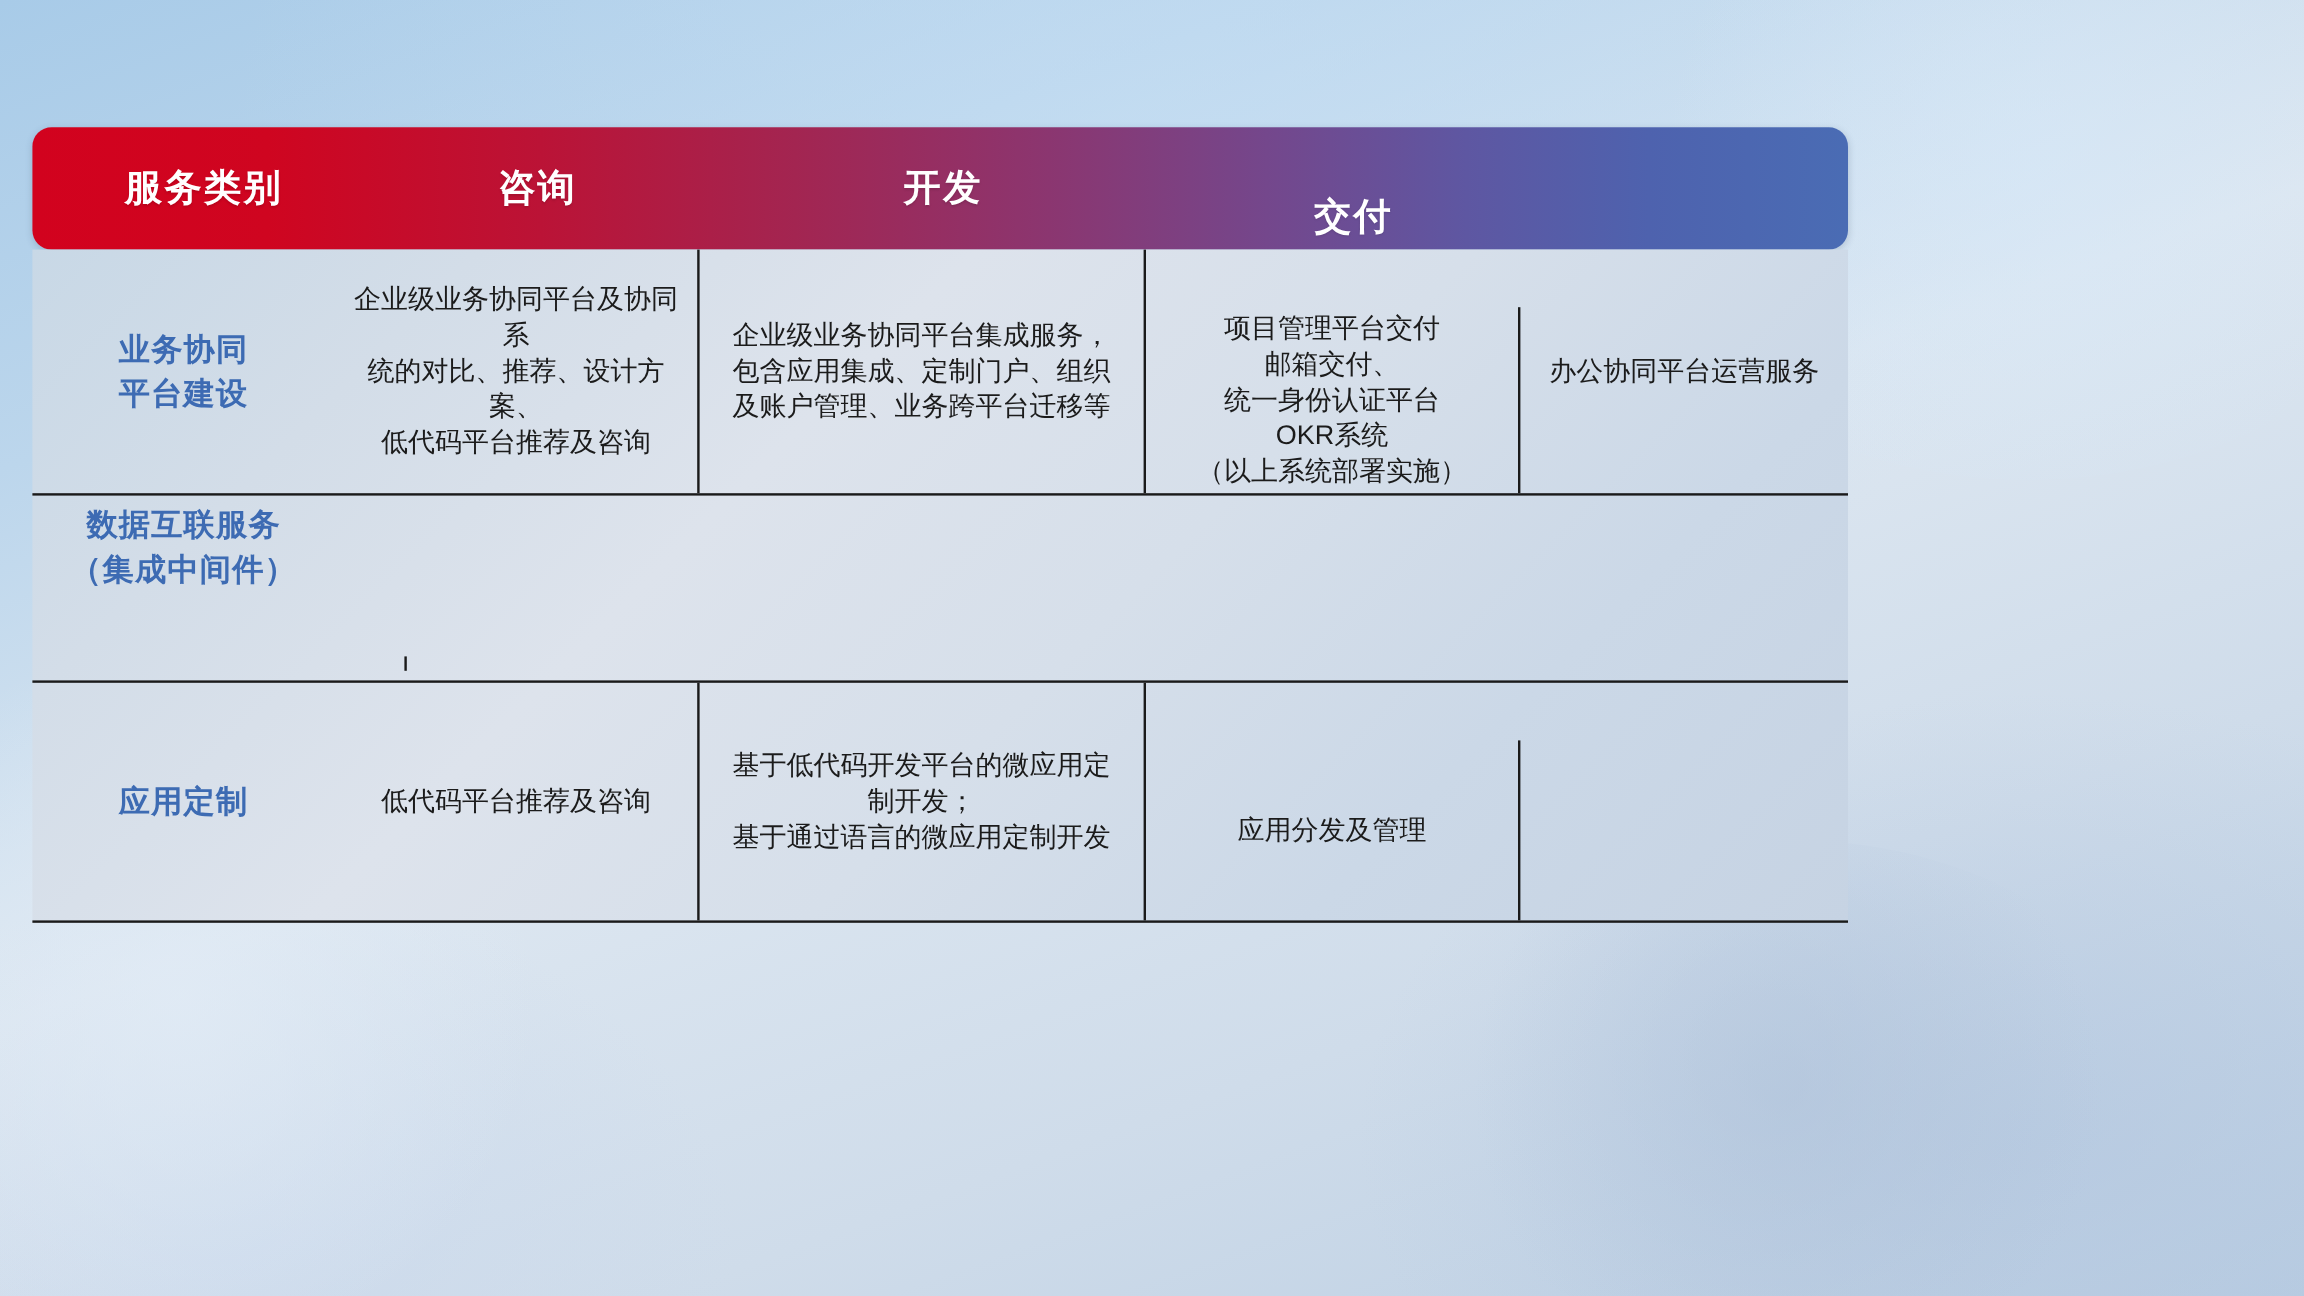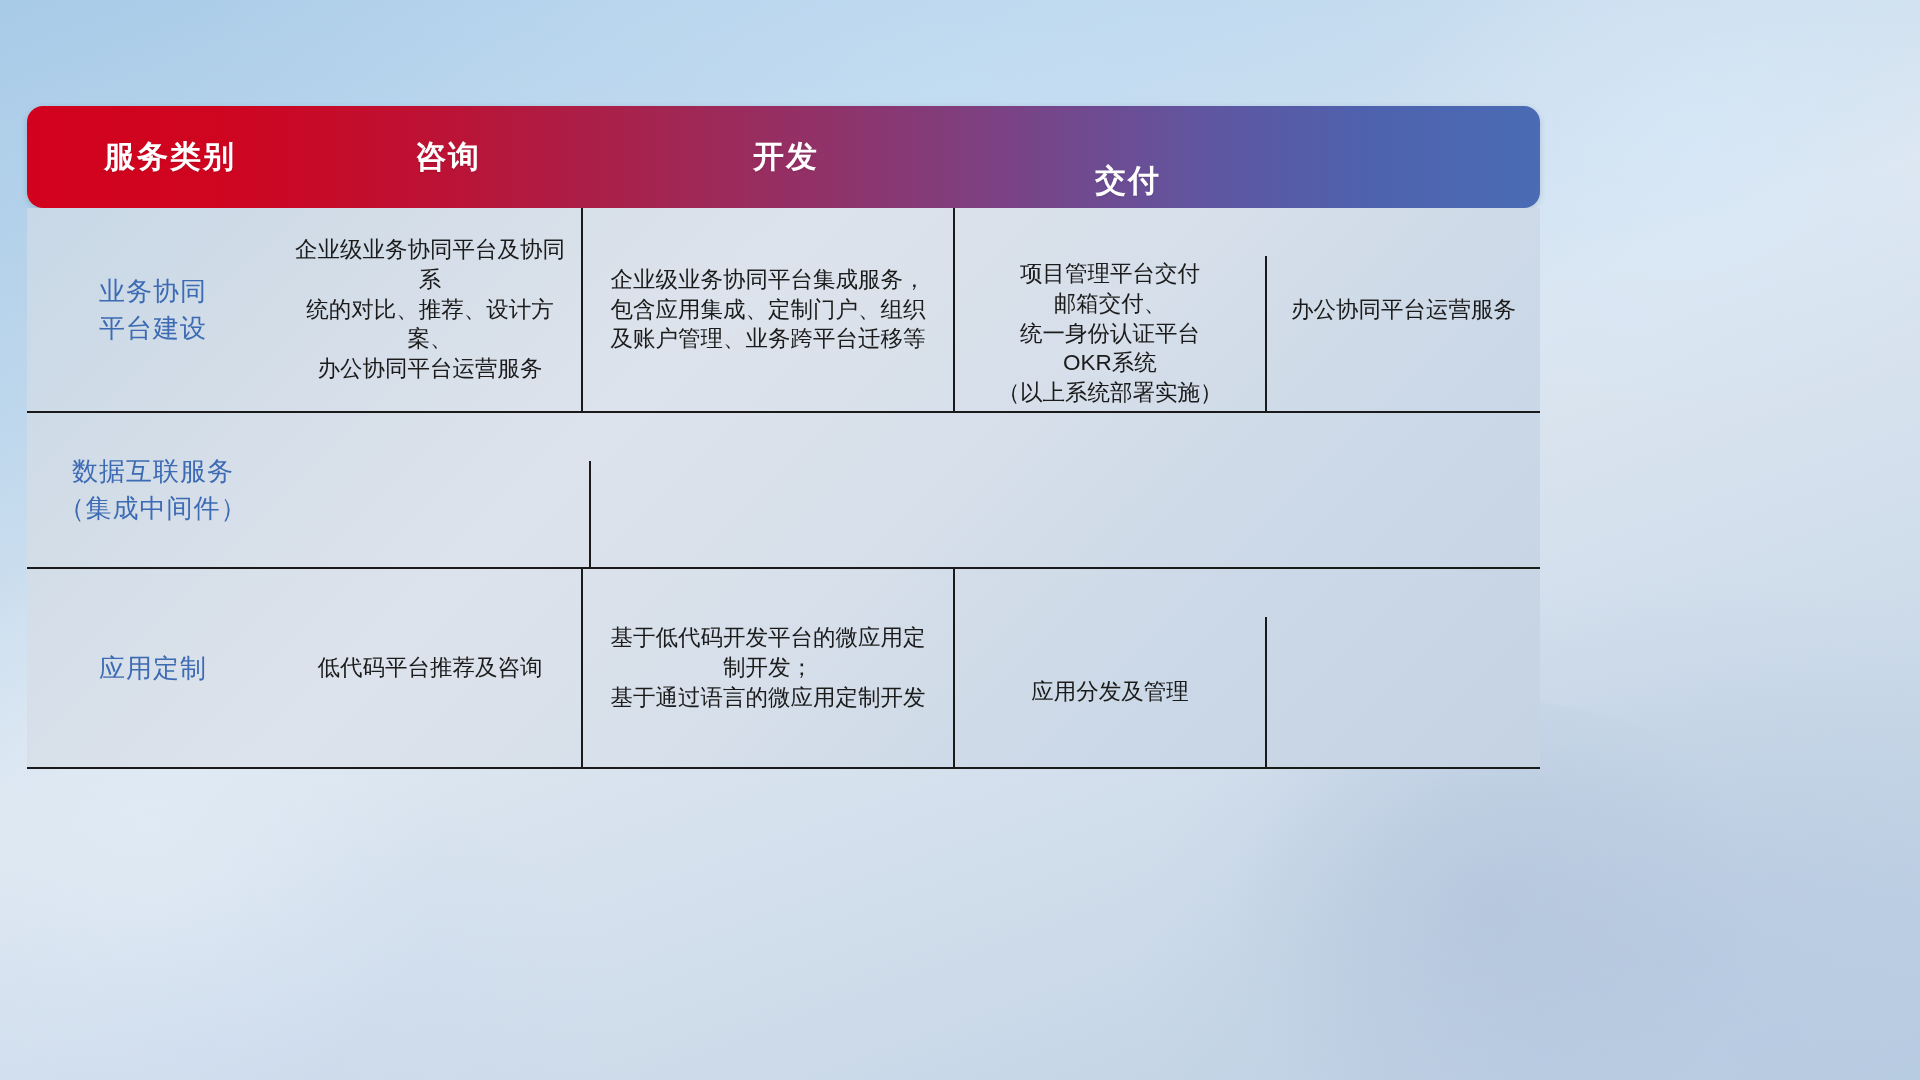--- a/index.html
+++ b/index.html
@@ -108,37 +108,37 @@
     padding: 6px 12px;
     font-size: 22.5px;
     line-height: 1.33;
     color: #1b1b1b;
     white-space: pre-line;
     border-right: 2px solid #1a1a1a;
   }
   .td.no-rule { border-right: none; }
   .td.cat {
     color: #3d6bb3;
-    font-weight: normal;
+    font-weight: bold;
     font-size: 26px;
     line-height: 1.42;
     letter-spacing: 1px;
     border-right: none;
   }
 
   
   .c0 { width: 252px; }
   .c1 { width: 304px; }
   .c2 { width: 372px; }
   .c3 { width: 312px; margin-top: 48px; }
   .c4 { width: 273px; }
 
   
   .r0 { height: 205px; }
-  .r1 { height: 156px; }
+  .r1 { height: 156px; flex-direction: column; }
   .r2 { height: 200px; }
 </style>
 </head>
 <body>
 
 <div class="bg-glow-1"></div>
 <div class="bg-glow-2"></div>
 <div class="bg-glow-3"></div>
 
 <div class="table-wrap">
@@ -150,21 +150,21 @@
     <div class="th c3">交付</div>
   </div>
 
   <div class="tbody">
 
     <div class="trow r0">
       <div class="td cat c0">业务协同
 平台建设</div>
       <div class="td c1">企业级业务协同平台及协同系
 统的对比、推荐、设计方案、
-办公协同平台运营服务</div>
+低代码平台推荐及咨询</div>
       <div class="td c2">企业级业务协同平台集成服务，
 包含应用集成、定制门户、组织
 及账户管理、业务跨平台迁移等</div>
       <div class="td c3">项目管理平台交付
 邮箱交付、
 统一身份认证平台
 OKR系统
 （以上系统部署实施）</div>
       <div class="td c4 no-rule">办公协同平台运营服务</div>
     </div>

